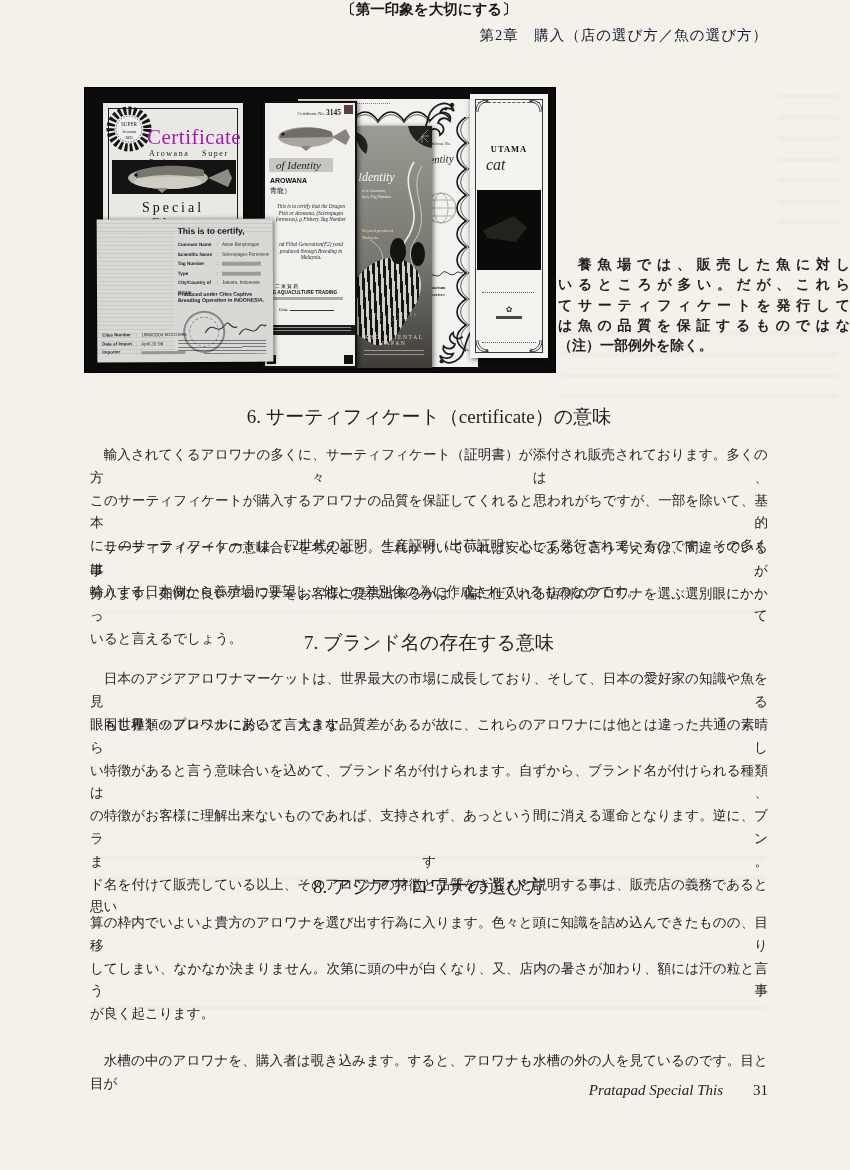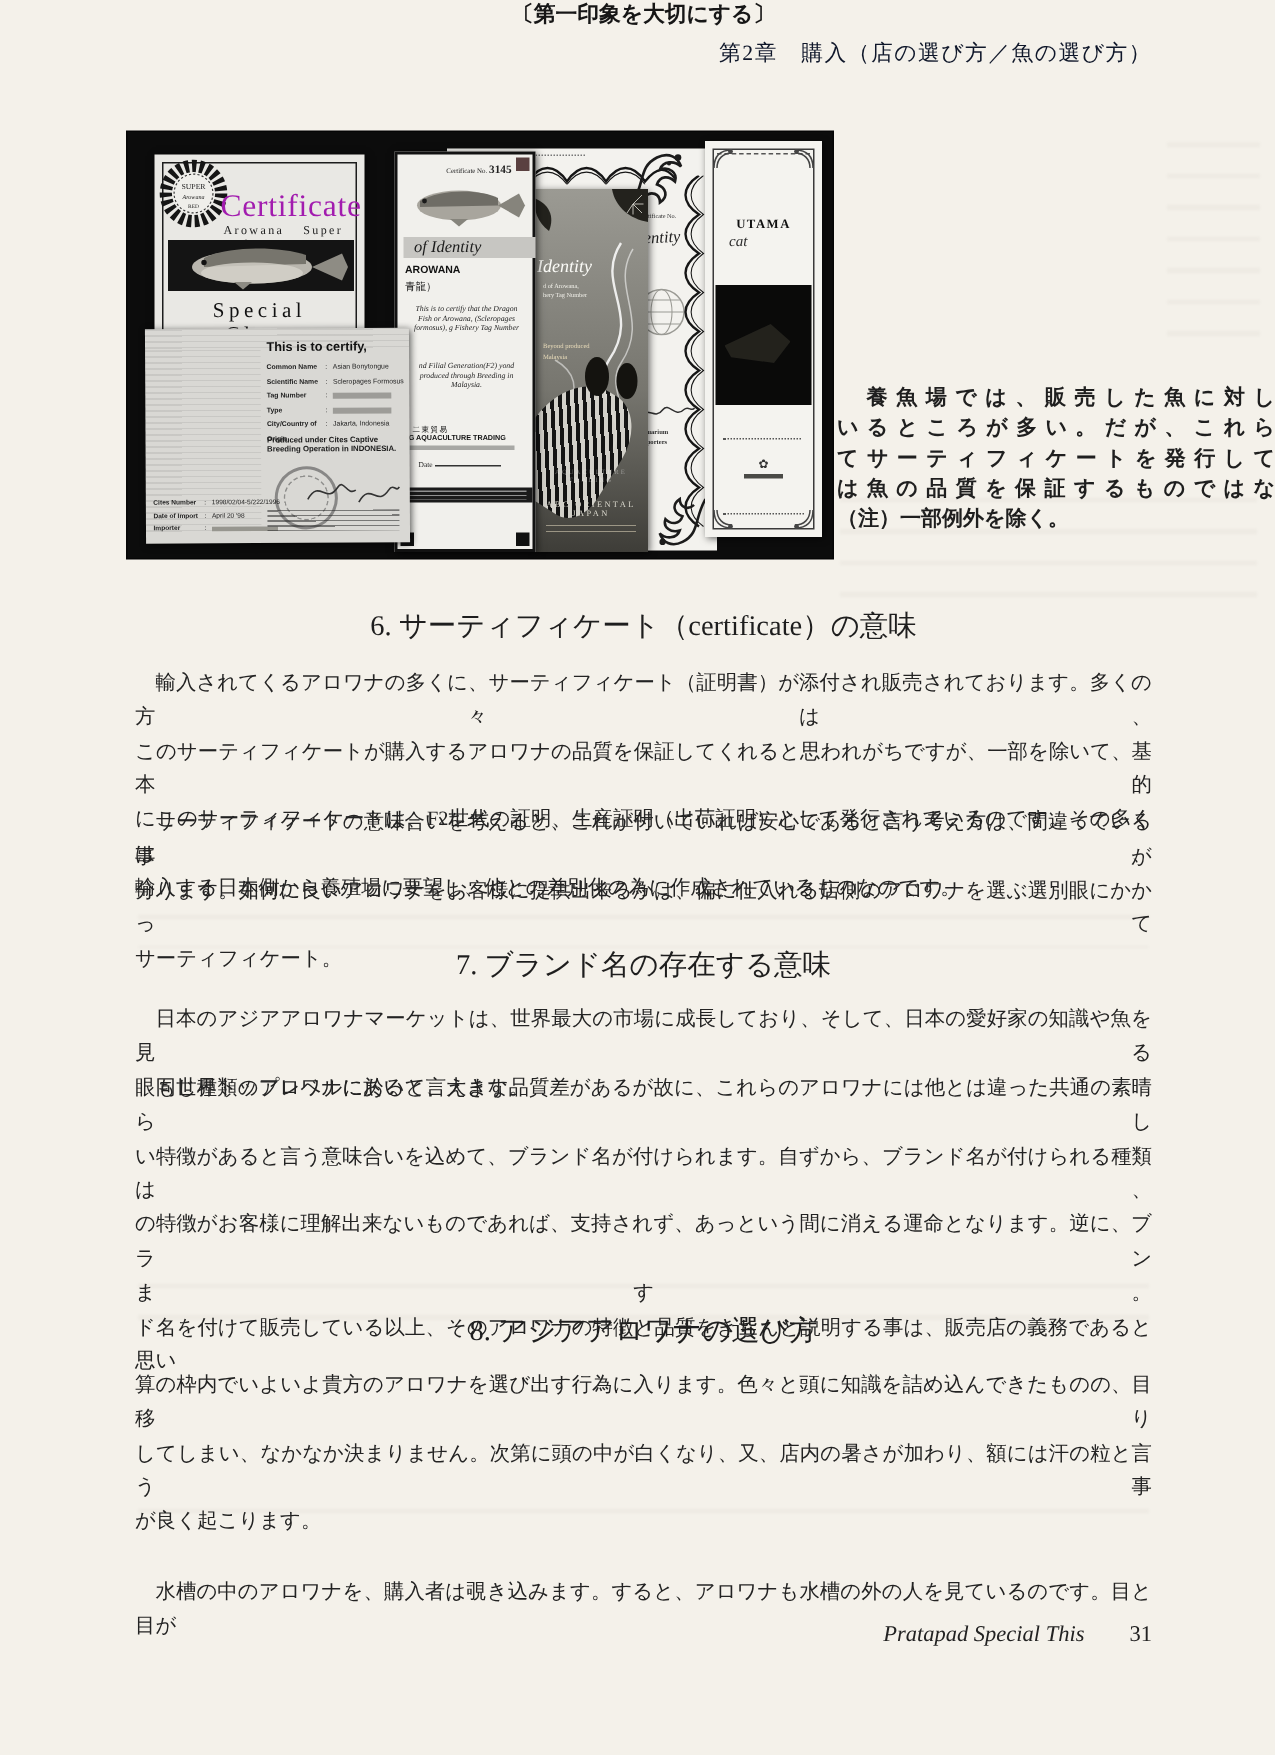--- a/index.html
+++ b/index.html
@@ -44,21 +44,21 @@
   .cc-note{position:absolute;left:46%;top:121px;width:50%;height:14px;background:repeating-linear-gradient(to bottom, rgba(40,40,40,.55) 0 1px, transparent 1px 3.4px);}
   
   .cert-mid{left:178px;top:13px;width:94px;height:267px;background:#f1f0ec;border:2.5px solid #121212;box-sizing:border-box;z-index:30;}
   .cm-sq{position:absolute;width:9px;height:9px;background:#111;}
   .cm-sq.tr{right:2px;top:2px;background:#5a4040;}
   .cm-sq.bl{left:2px;bottom:2px;}
   .cm-sq.br{right:2px;bottom:2px;}
   .cm-no{position:absolute;right:14px;top:5px;font-size:4.6px;color:#222;}
   .cm-no b{font-size:7.5px;font-weight:bold;}
   .cm-fish{position:absolute;left:5px;top:15px;width:82px;height:36px;}
-  .cm-band{position:absolute;left:4px;top:55px;width:88px;height:14px;background:#c7c6c2;}
+  .cm-band{position:absolute;left:4px;top:55px;width:64px;height:14px;background:#c7c6c2;}
   .cm-band span{font-style:italic;font-size:11px;color:#1c1c1c;padding-left:7px;line-height:14px;display:block;}
   .cm-name{position:absolute;left:5px;top:74px;font-size:7px;font-weight:bold;font-family:"Liberation Sans",sans-serif;color:#111;}
   .cm-jp{position:absolute;left:5px;top:83px;font-size:7px;color:#111;}
   .cm-certify{position:absolute;left:7px;top:100px;width:78px;font-size:5.2px;line-height:6.6px;font-style:italic;text-align:center;color:#1e1e1e;}
   .cm-gen{position:absolute;left:7px;top:138px;width:78px;font-size:5.2px;line-height:6.6px;font-style:italic;text-align:center;color:#1e1e1e;}
   .cm-cjk{position:absolute;left:10px;top:180px;font-size:5px;letter-spacing:1px;color:#111;}
   .cm-co{position:absolute;left:4px;top:187px;width:86px;font-size:4.8px;font-weight:bold;font-family:"Liberation Sans",sans-serif;color:#111;}
   .cm-sub{position:absolute;left:8px;top:194px;width:70px;height:3px;background:rgba(60,60,60,.4);}
   .cm-date{position:absolute;left:14px;top:202px;font-size:5px;color:#222;}
   .cm-date i{border-bottom:.8px solid #333;display:inline-block;width:44px;height:5px;}
@@ -91,21 +91,21 @@
   .cd-blob{position:absolute;background:#14130f;border-radius:50%;}
   .cd-co{position:absolute;left:0;top:186px;width:100%;text-align:center;font-size:4.4px;letter-spacing:1.4px;color:rgba(255,255,255,.38);}
   .cd-brand{position:absolute;left:0;top:208px;width:100%;text-align:center;font-size:5.6px;letter-spacing:1.6px;color:#d9d7cc;}
   .cd-fine{position:absolute;left:8px;top:224px;width:60px;height:8px;margin-left:0;
     background:repeating-linear-gradient(to bottom, rgba(240,230,200,.5) 0 .8px, transparent .8px 4px);}
   
   .cert-utama{left:385px;top:6px;width:78px;height:264px;background:#f4f3ef;z-index:15;}
   .cu-frame{position:absolute;inset:5px;border:1px solid #3a3a3a;}
   .cu-frame:before{content:"";position:absolute;inset:2px;border-top:1px dashed #555;}
   .cu-title{position:absolute;left:0;top:50px;width:100%;text-align:center;font-size:8.5px;font-weight:bold;letter-spacing:1px;color:#111;}
-  .cu-script{position:absolute;left:16px;top:62px;font-size:10px;font-style:italic;color:#2c2c2c;}
+  .cu-script{position:absolute;left:16px;top:62px;font-size:16px;font-style:italic;color:#2c2c2c;}
   .cu-photo{position:absolute;left:7px;top:96px;width:64px;height:80px;background:#0a0a09;overflow:hidden;}
   .cu-fishshadow{position:absolute;left:6px;top:26px;width:44px;height:26px;background:#26251f;
     clip-path:polygon(0 55%,70% 0,100% 45%,75% 100%,10% 85%);opacity:.9;}
   .cu-line1{position:absolute;left:12px;top:198px;width:52px;border-bottom:1px dotted #555;font-size:4px;color:#444;}
   .cu-emblem{position:absolute;left:0;top:212px;width:100%;text-align:center;}
   .cu-emblem .fl{font-size:8px;color:#333;line-height:8px;}
   .cu-emblem .nm{font-size:3.6px;color:#333;letter-spacing:.4px;}
   .cu-line2{position:absolute;left:12px;top:248px;width:54px;border-bottom:1px dotted #555;}
   .corner-curl{position:absolute;width:16px;height:16px;}
   
@@ -350,21 +350,21 @@
   <div class="heading" style="top:404px;">6. サーティフィケート（certificate）の意味</div>
   <div class="para plines" style="top:444px;">
       <div>　輸入されてくるアロワナの多くに、サーティフィケート（証明書）が添付され販売されております。多くの方々は、</div>
       <div>このサーティフィケートが購入するアロワナの品質を保証してくれると思われがちですが、一部を除いて、基本的</div>
       <div>にこのサーティフィケートは、F2世代の証明、生産証明（出荷証明）として発行されているのです。その多くは、</div>
       <div>輸入する日本側から養殖場に要望し、他との差別化の為に作成されているものなのです。</div>
     </div>
   <div class="para plines" style="top:537px;">
       <div>　サーティフィケートの意味合いを考えると、これが付いていれば安心であると言う考え方は、間違っている事が</div>
       <div>分ります。如何に良いアロワナをお客様に提供出来るかは、偏に仕入れる店側のアロワナを選ぶ選別眼にかかって</div>
-      <div>サーティフィケート。</div>
+      <div>いると言えるでしょう。</div>
     </div>
 
   <div class="heading" style="top:630px;">7. ブランド名の存在する意味</div>
   <div class="para plines" style="top:668px;">
       <div>　日本のアジアアロワナマーケットは、世界最大の市場に成長しており、そして、日本の愛好家の知識や魚を見る</div>
       <div>眼も世界トップレベルにあると言えます。</div>
     </div>
   <div class="para plines" style="top:714px;">
       <div>　同じ種類のアロワナに於いて、大きな品質差があるが故に、これらのアロワナには他とは違った共通の素晴らし</div>
       <div>い特徴があると言う意味合いを込めて、ブランド名が付けられます。自ずから、ブランド名が付けられる種類は、</div>

